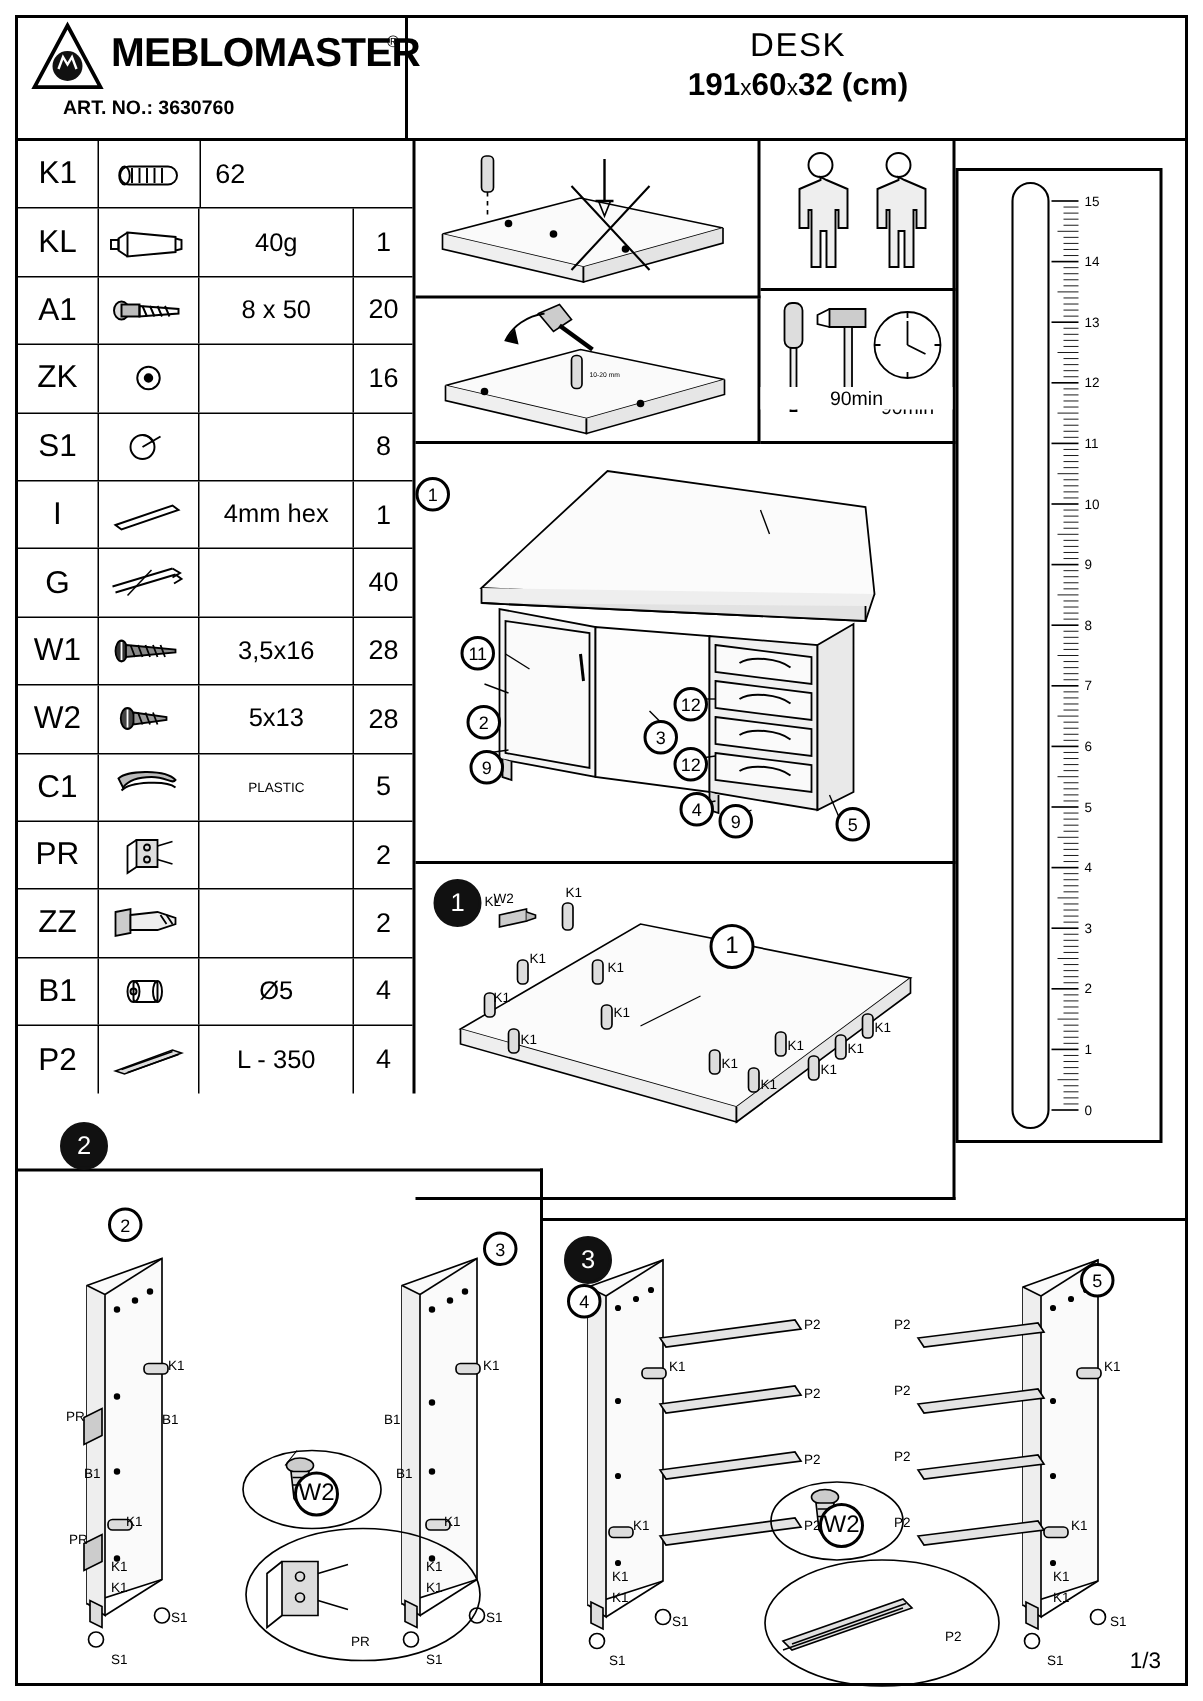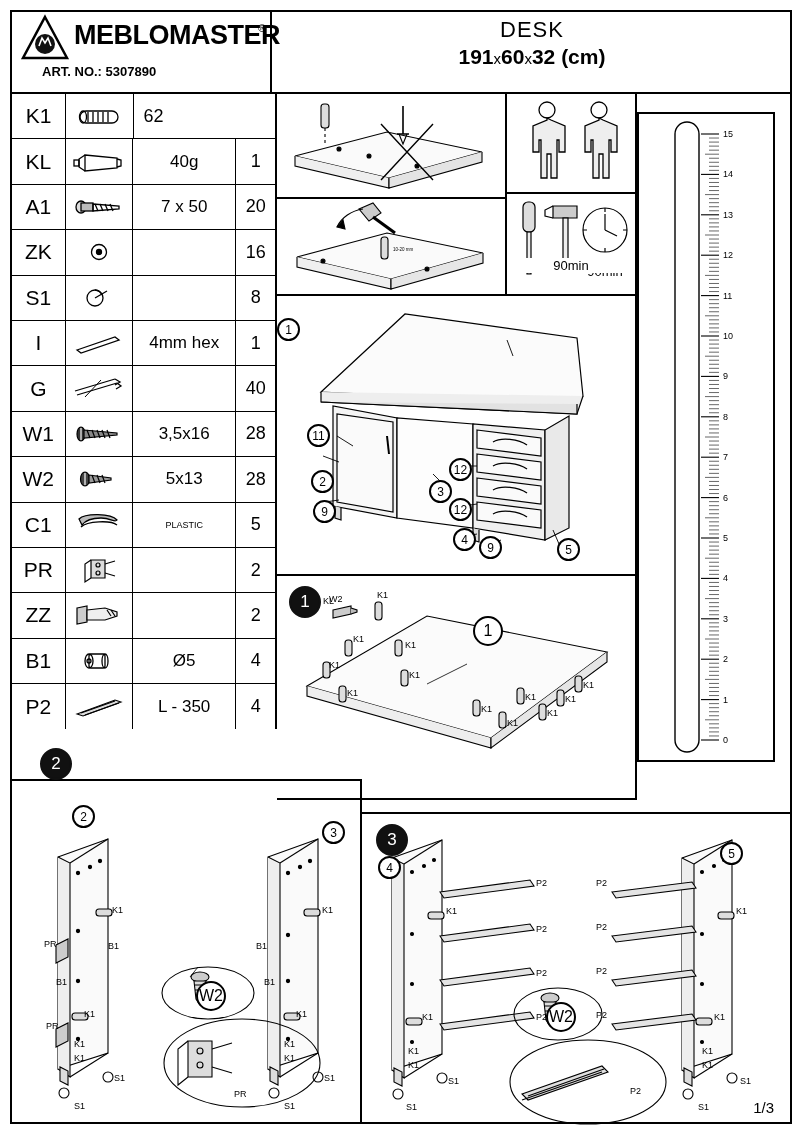--- a/index.html
+++ b/index.html
@@ -66,21 +66,21 @@
         <svg width="46" height="44" viewBox="0 0 46 44">
           <polygon points="23,1 45,42 1,42" fill="none" stroke="#000" stroke-width="2.5"></polygon>
           <circle cx="23" cy="28" r="10" fill="#111"></circle>
           <path d="M17 30 l3 -8 l3 5 l3 -5 l3 8" fill="none" stroke="#fff" stroke-width="1.6"></path>
         </svg>
       </div>
       <div class="brand-name">
         <span>MEBLOMASTER</span>
       </div>
       <div class="brand-reg">®</div>
-      <div class="artno">ART. NO.: 5307890</div>
+      <div class="artno">ART. NO.: 3630760</div>
     </div>
     <div class="titlebox">
       <div class="title-main">DESK</div>
       <div class="title-dims">
         <b>191</b><span class="x">x</span><b>60</b><span class="x">x</span><b>32</b> <b>(cm)</b>
       </div>
     </div>
   </div>
 
   <div class="parts">
@@ -124,21 +124,21 @@
       <div class="pic">
         <svg width="56" height="20">
               <g stroke="#000" stroke-width="1.3" fill="none">
           <ellipse cx="10" cy="10" rx="5" ry="6" fill="#ddd"></ellipse>
                 <rect x="10" y="6" width="12" height="8" fill="#bbb"></rect>
           <path d="M22 7 L48 9 L48 12 L22 14 Z"></path>
           <path d="M24 7 l3 7 M29 7 l3 7 M34 7 l3 7 M39 7 l3 7"></path>
         </g>
             </svg>
       </div>
-      <div class="pdesc">7 x 50</div>
+      <div class="pdesc">8 x 50</div>
       <div class="pqty">20</div>
     </div>
 
     <div class="prow">
       <div class="pcode">ZK</div>
       <div class="pic">
         <svg width="56" height="20">
               <g stroke="#000" stroke-width="1.3" fill="none">
           <circle cx="28" cy="10" r="7.5"></circle>
                 <circle cx="28" cy="10" r="2.5" fill="#000"></circle>

